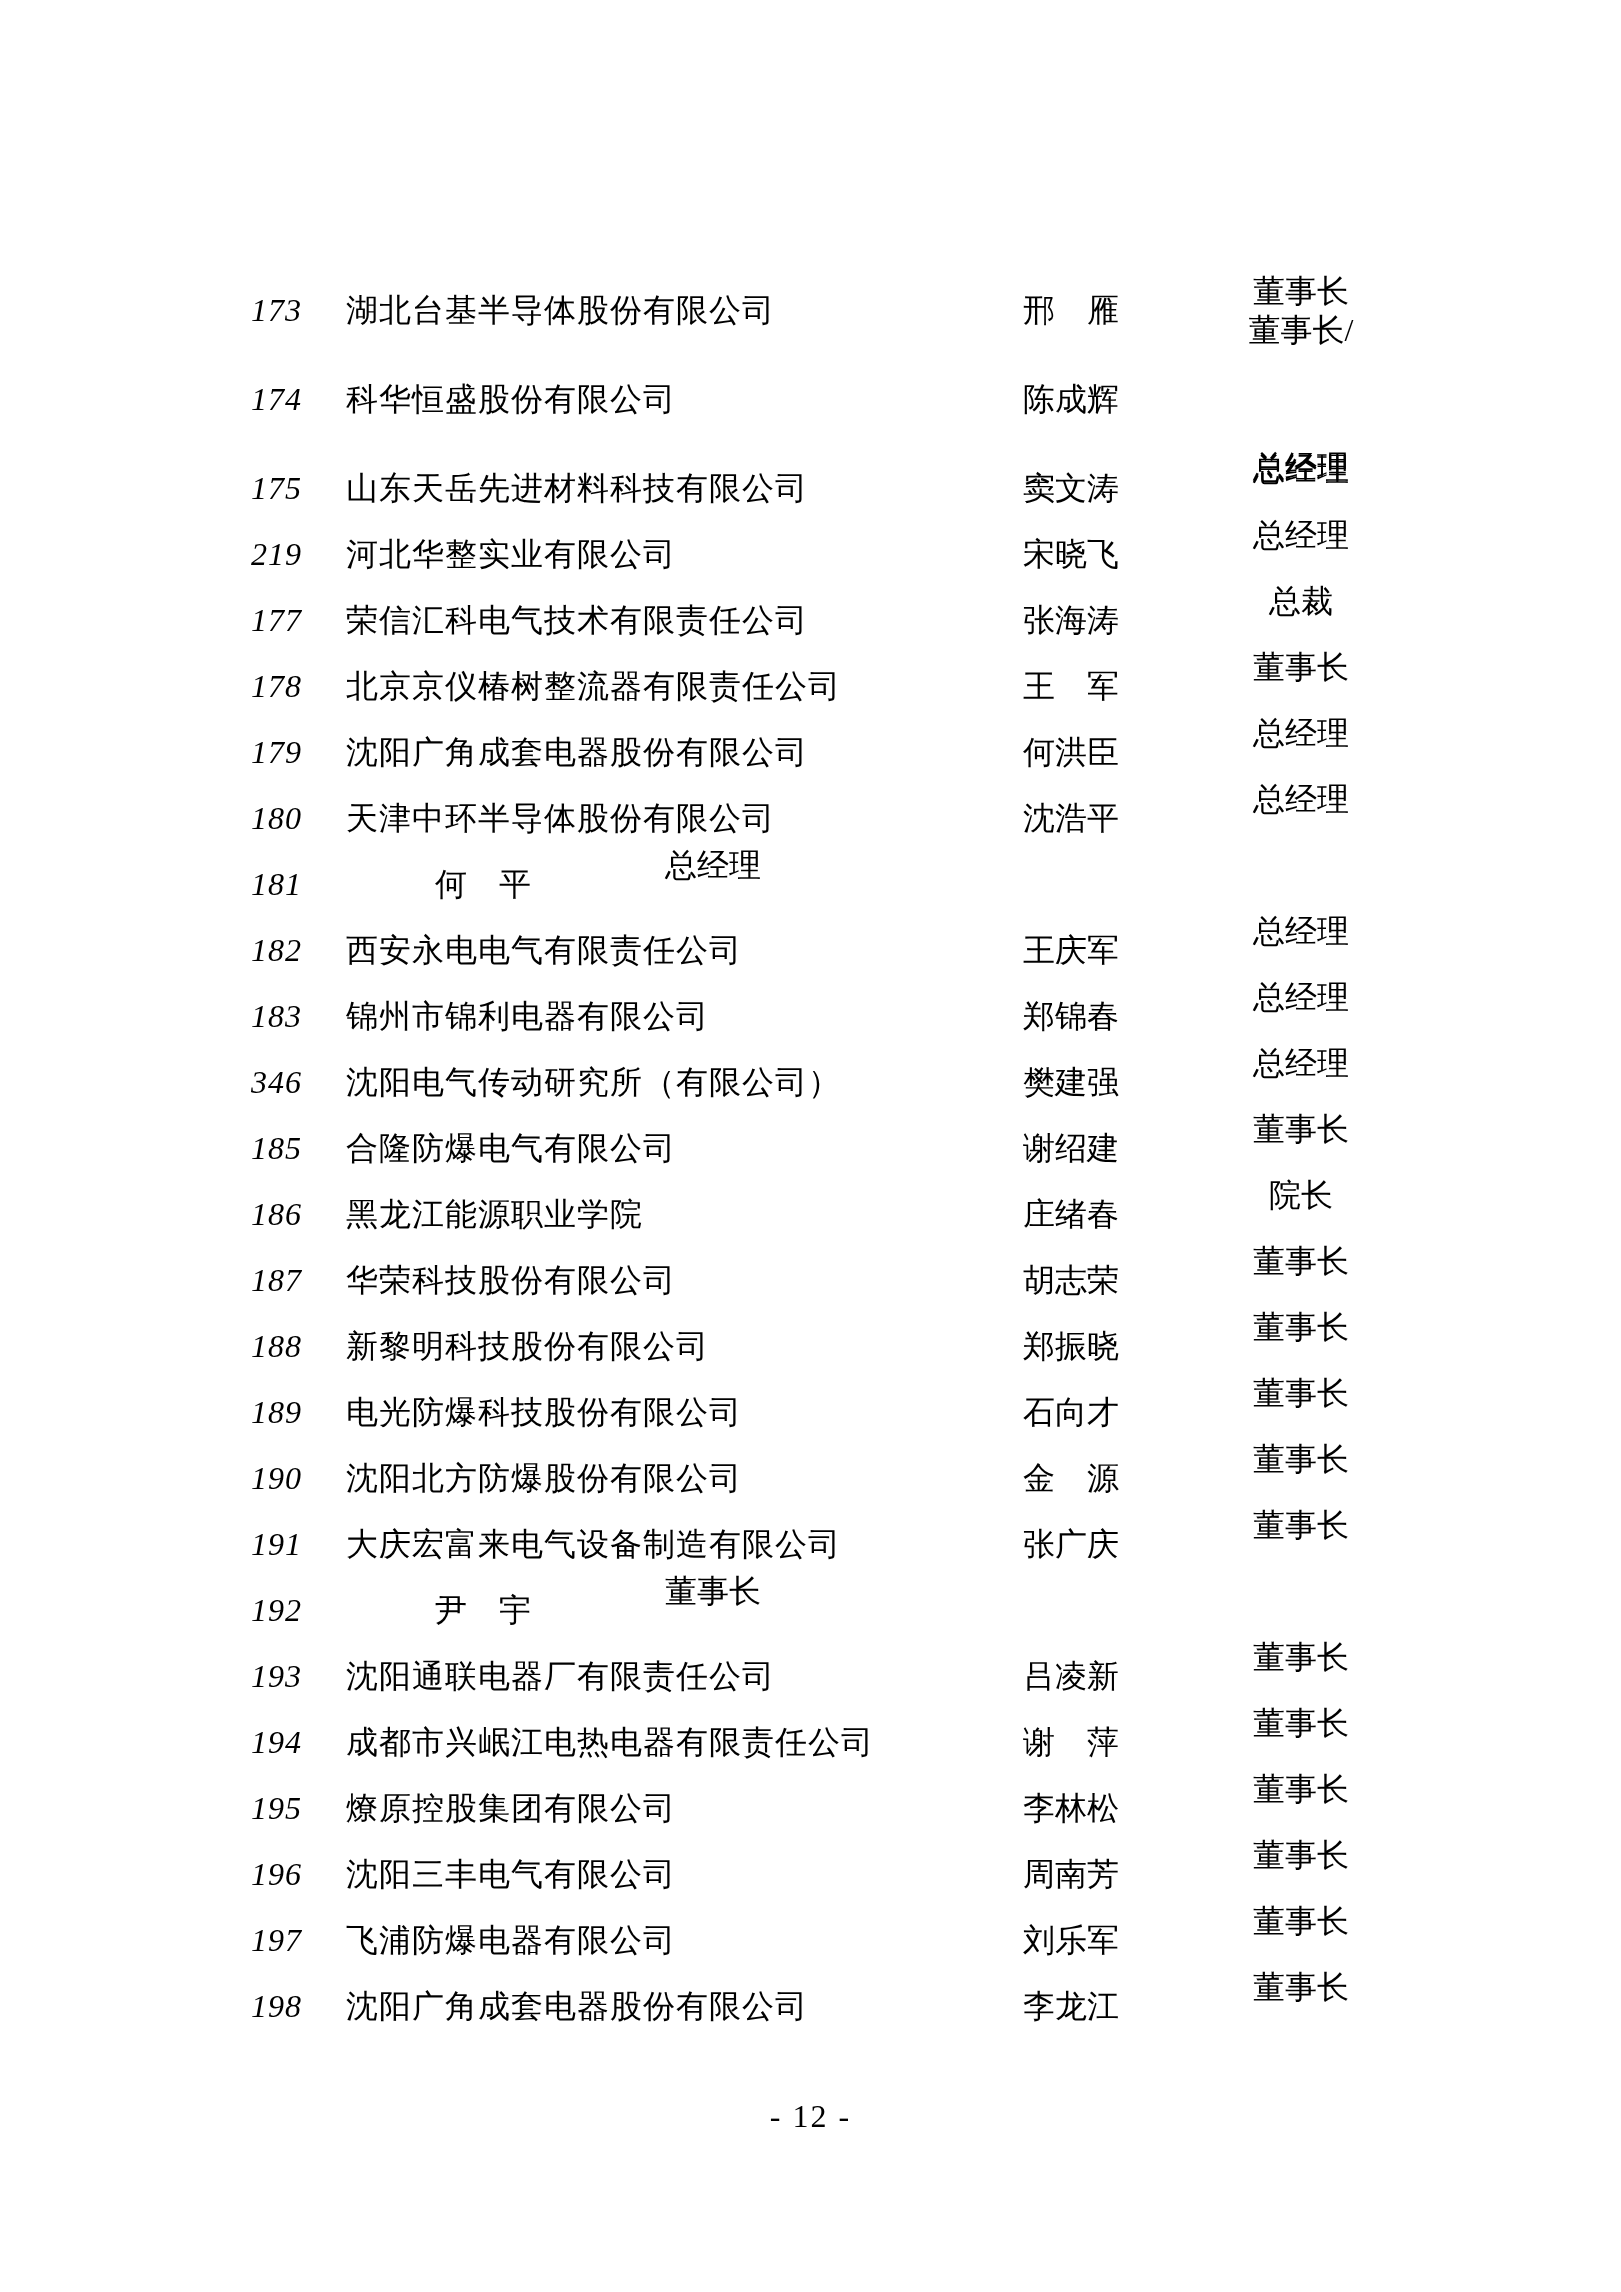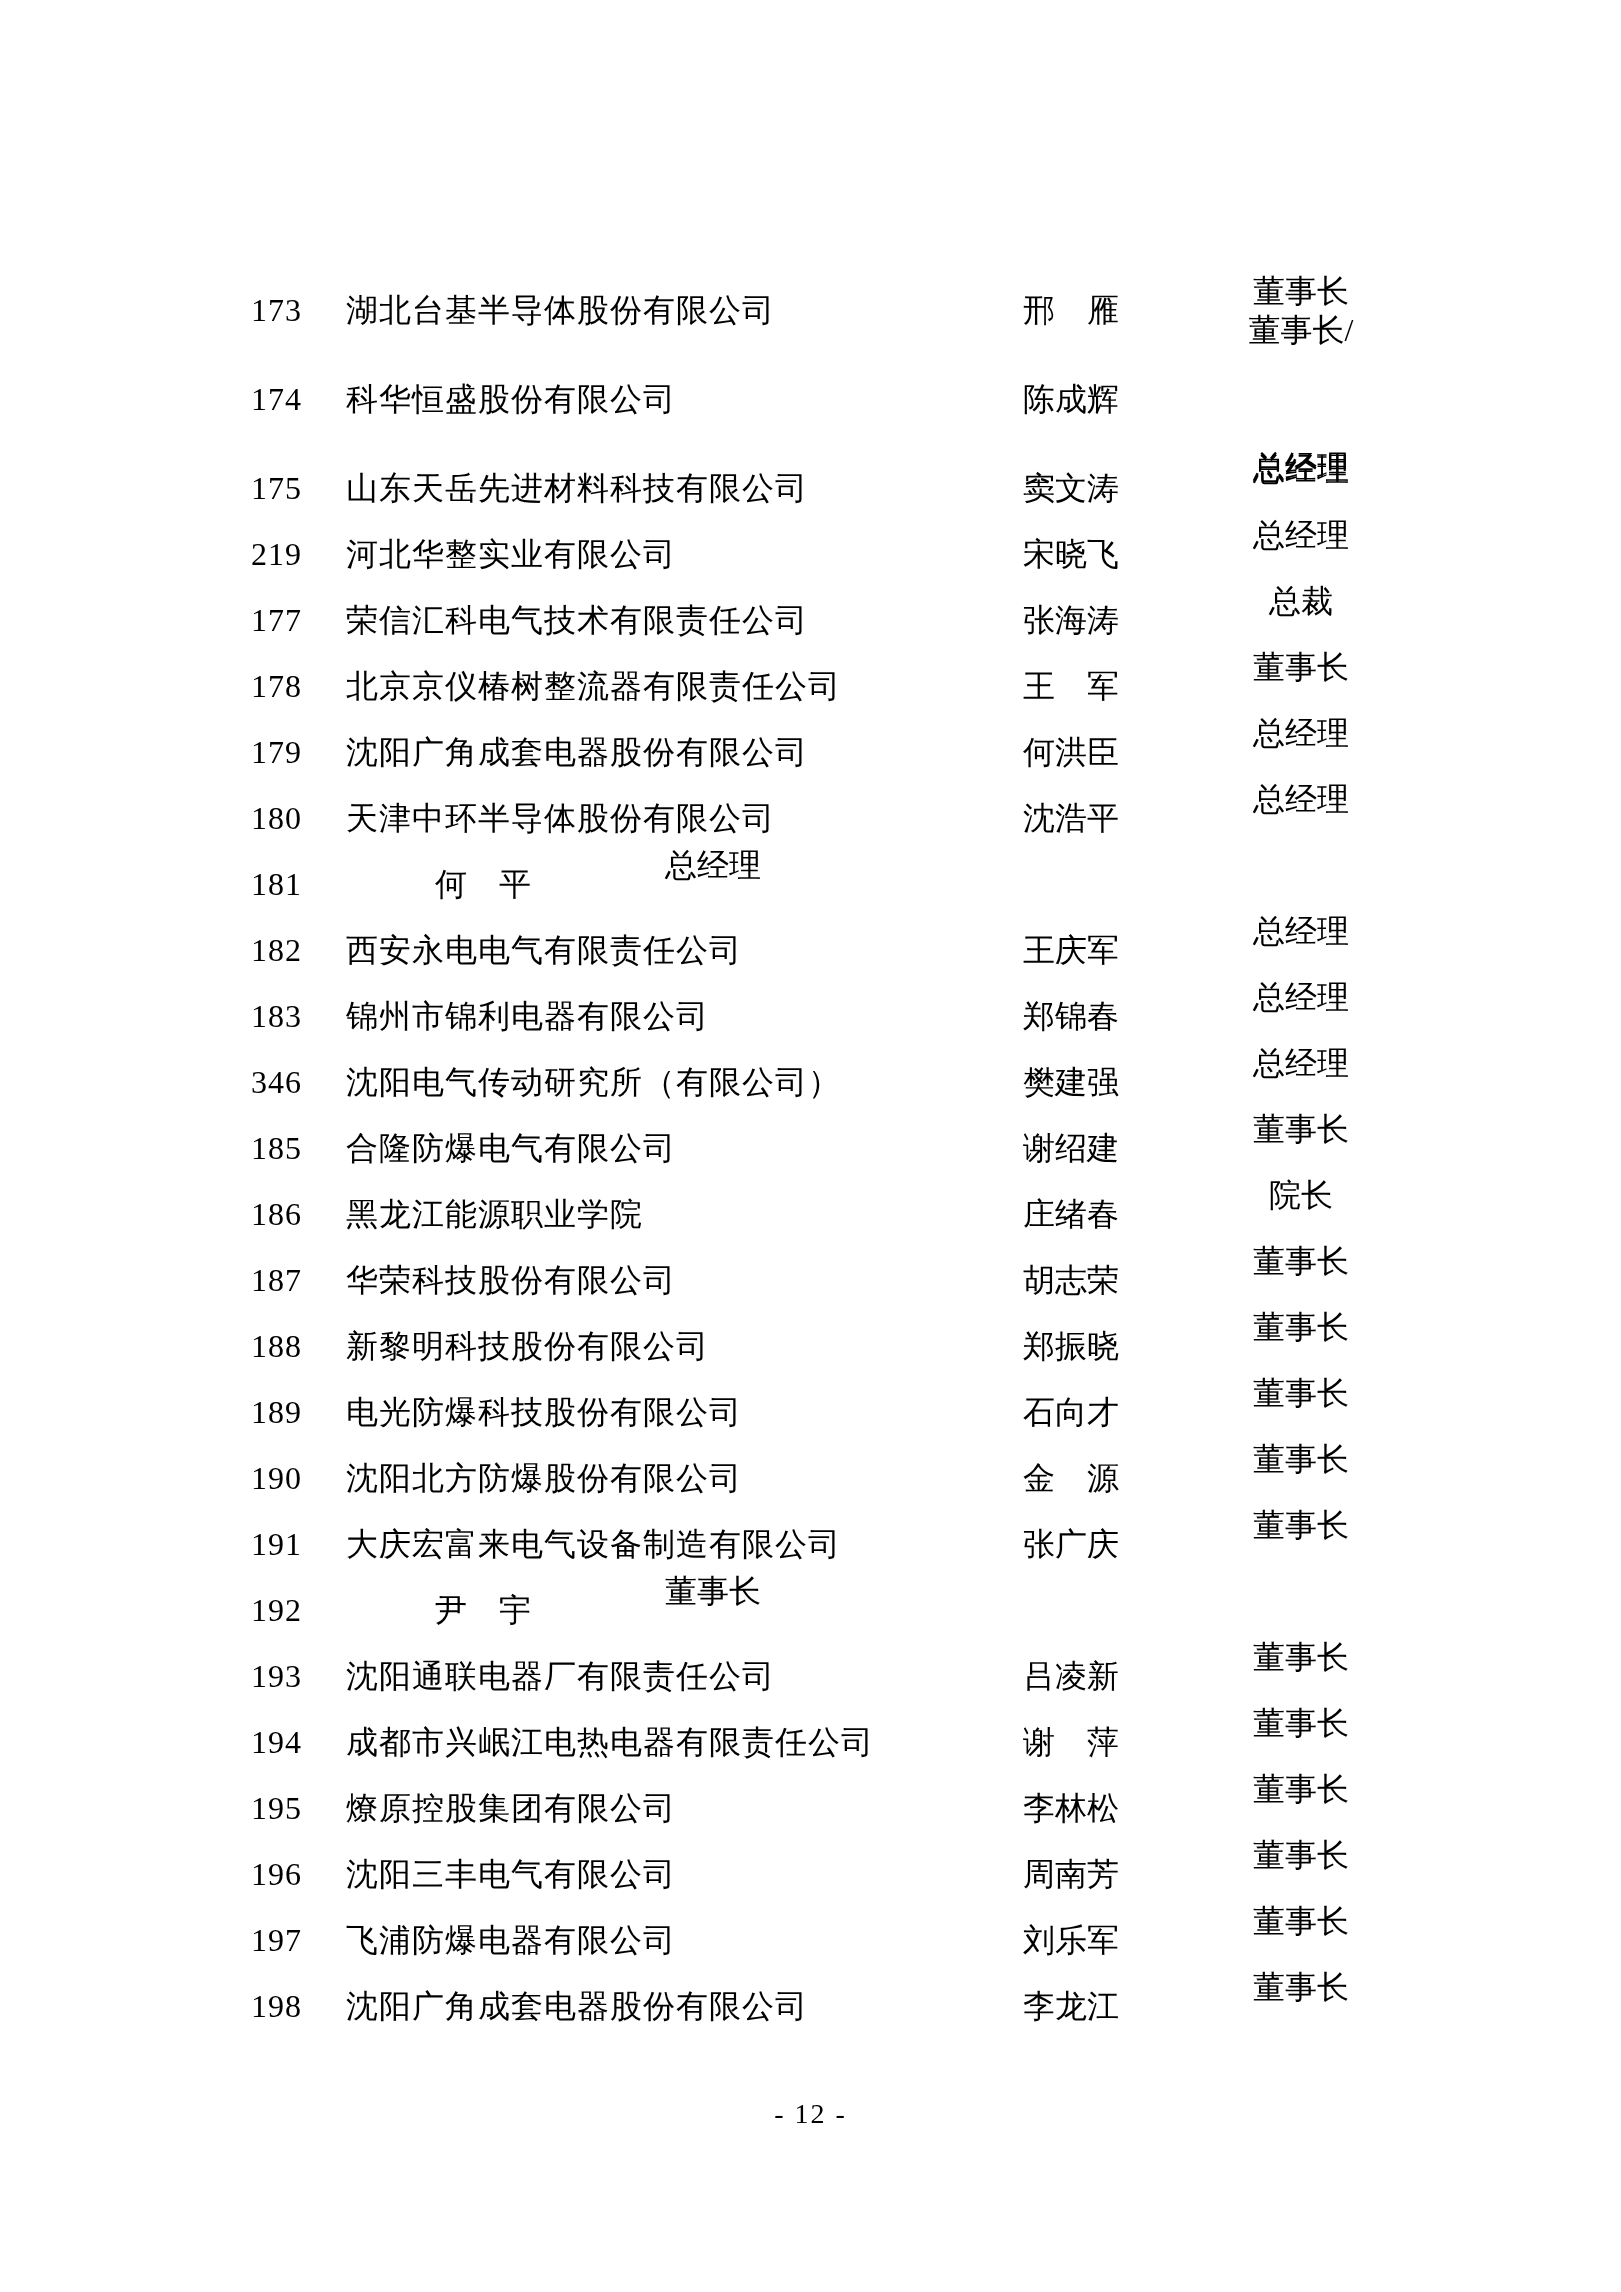--- a/index.html
+++ b/index.html
@@ -24,34 +24,34 @@
   }
   .row {
     display: flex;
     align-items: center;
     height: 66px;
     padding-left: 251px;
     box-sizing: border-box;
   }
   .row.tall { height: 112px; }
   .cell { font-size: 32px; line-height: 1.15; white-space: pre; }
-  .cell.no { width: 95px; letter-spacing: 1px; }
+  .cell.no { width: 95px; letter-spacing: 1px; font-style: italic; }
   .cell.company { width: 588px; letter-spacing: 1px; }
   .cell.person { width: 274px; text-align: center; }
   .cell.title { width: 186px; text-align: center; }
   .t1, .t2 { display: block; }
   .t2 { margin-top: 26.5px; }
   .t2:empty { display: none; margin-top: 0; }
   .page-number {
     position: absolute;
     top: 2098px;
     left: 0;
     width: 100%;
     text-align: center;
-    font-size: 28px;
+    font-size: 32px;
     letter-spacing: 2px;
   }
 </style>
 </head>
 <body>
 
 <div class="page">
   <div class="rows">
       <div class="row">
     <div class="cell no">173</div>

